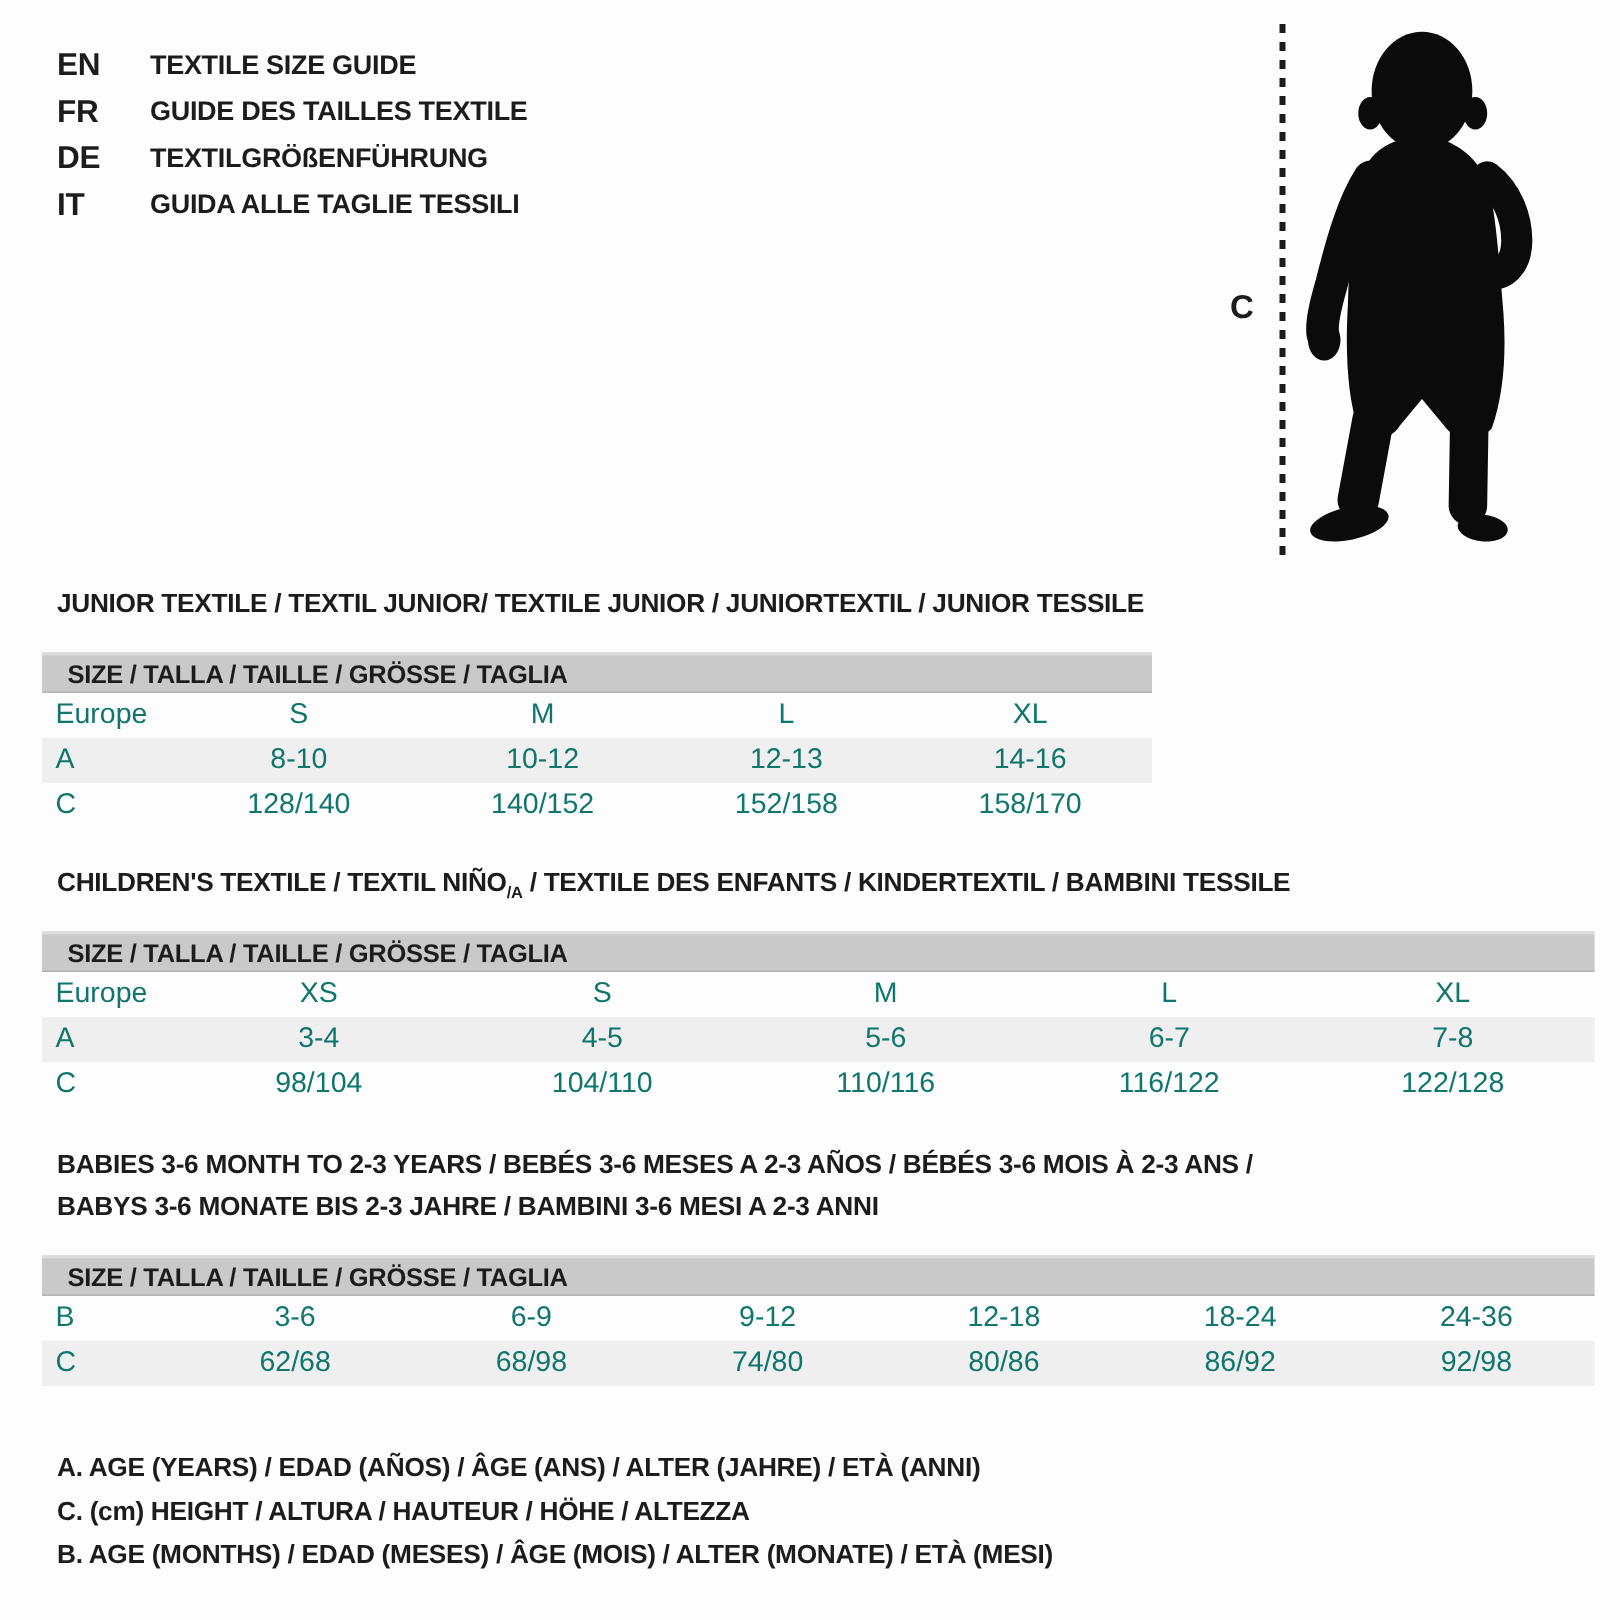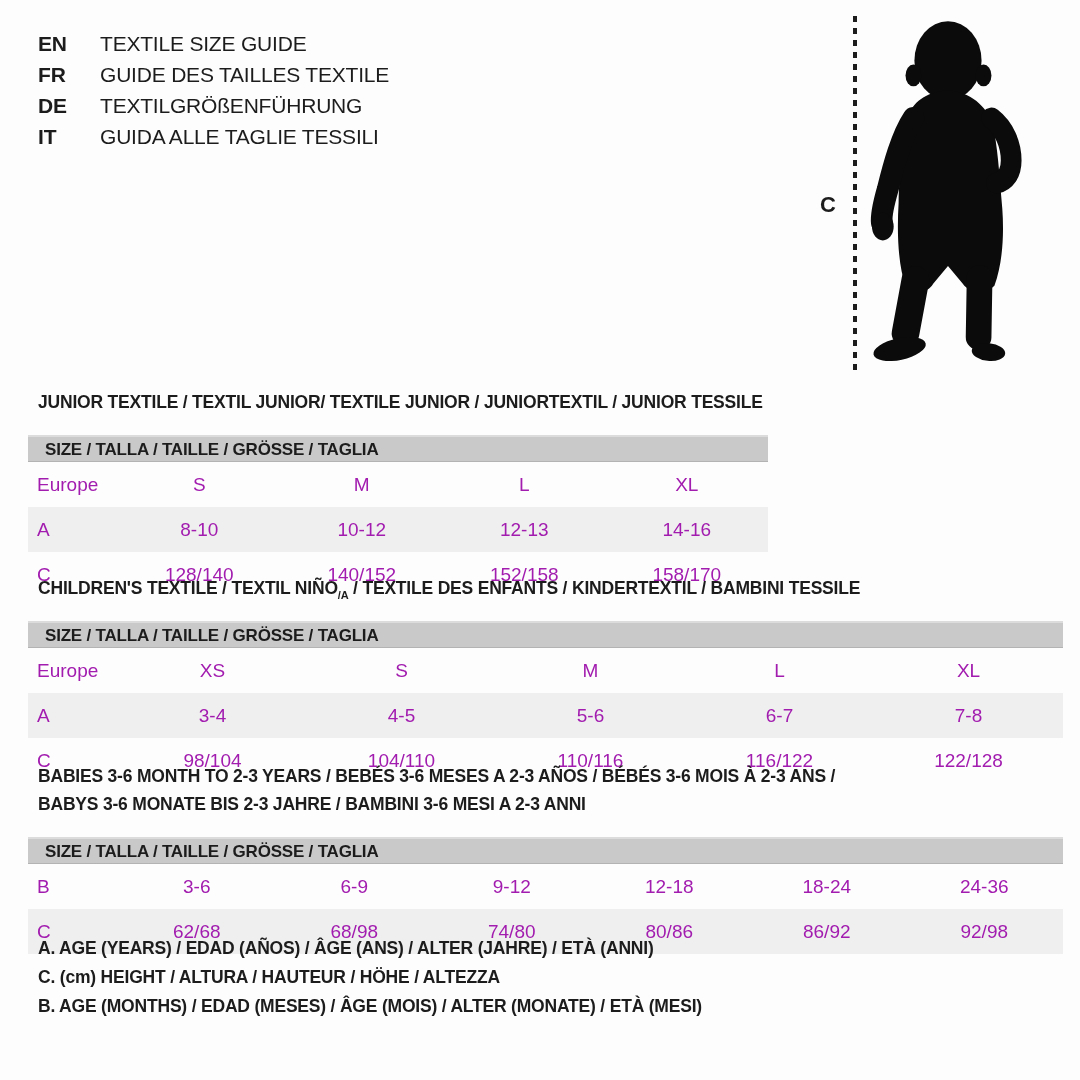--- a/index.html
+++ b/index.html
@@ -16,21 +16,21 @@
     color:var(--text);
     font-family:"Liberation Sans","DejaVu Sans",sans-serif;
     position:relative;
   }
   .abs{position:absolute;}
 
   
   .lang-list{left:38px;top:28px;}
   .lang-row{display:flex;height:31px;align-items:center;}
   .lang-code{width:62px;font-size:21px;font-weight:700;letter-spacing:-0.2px;}
-  .lang-label{font-size:21px;font-weight:400;letter-spacing:-0.2px;white-space:nowrap;}
+  .lang-label{font-size:18px;font-weight:700;letter-spacing:-0.2px;white-space:nowrap;}
 
   
   .measure-line{
     left:853px;top:16px;width:4px;height:356px;
     background:repeating-linear-gradient(to bottom,var(--text) 0 6px,transparent 6px 12px);
   }
   .measure-label{left:820px;top:192px;font-size:22px;font-weight:700;}
   .figure-box{left:868px;top:16px;width:158px;height:352px;}
 
   
@@ -42,32 +42,32 @@
 
   
   .size-table{left:28px;}
   .t-band{
     height:27px;line-height:25px;
     background:var(--table-header-band);
     border-top:2px solid #dcdcdc;border-bottom:1px solid #b3b3b3;
     font-size:17px;font-weight:700;letter-spacing:-0.2px;
     padding-left:17px;white-space:nowrap;
   }
-  .trow{display:grid;align-items:center;height:45px;font-size:19px;color:#a21caf;}
+  .trow{display:grid;align-items:center;height:30px;font-size:19px;color:#0f766e;}
   .trow.shaded{background:var(--table-row-shade);}
   .t1 .trow{grid-template-columns:90px repeat(4,1fr);}
   .t2 .trow{grid-template-columns:90px repeat(5,1fr);}
   .t3 .trow{grid-template-columns:90px repeat(6,1fr);}
   .tcell{text-align:center;white-space:nowrap;}
   .tcell.rlabel{text-align:left;padding-left:9px;}
   .t1{width:740px;}
   .t2,.t3{width:1035px;}
 
   
-  .legend{left:38px;top:934px;}
+  .legend{left:38px;top:964px;}
   .legend-line{font-size:17.5px;font-weight:700;letter-spacing:-0.2px;line-height:29px;white-space:nowrap;}
 </style>
 </head>
 <body>
 
 <div class="abs lang-list">
   <div class="lang-row">
     <span class="lang-code">EN</span>
     <span class="lang-label">TEXTILE SIZE GUIDE</span>
   </div>

